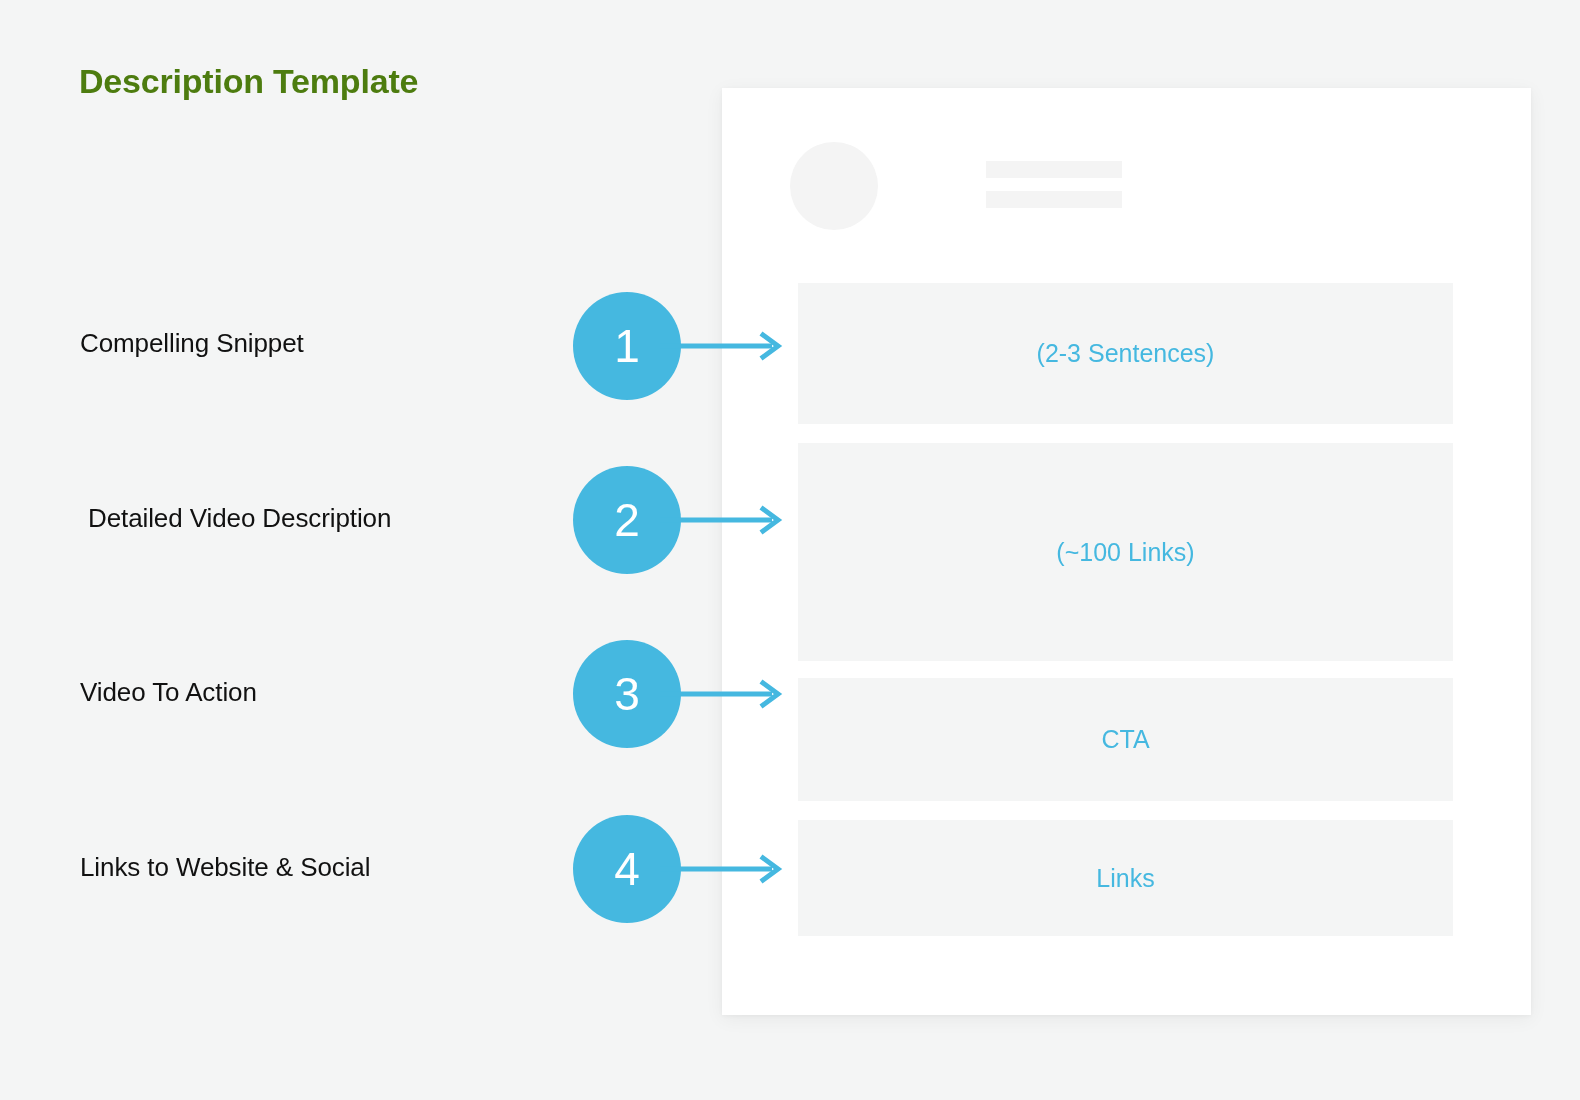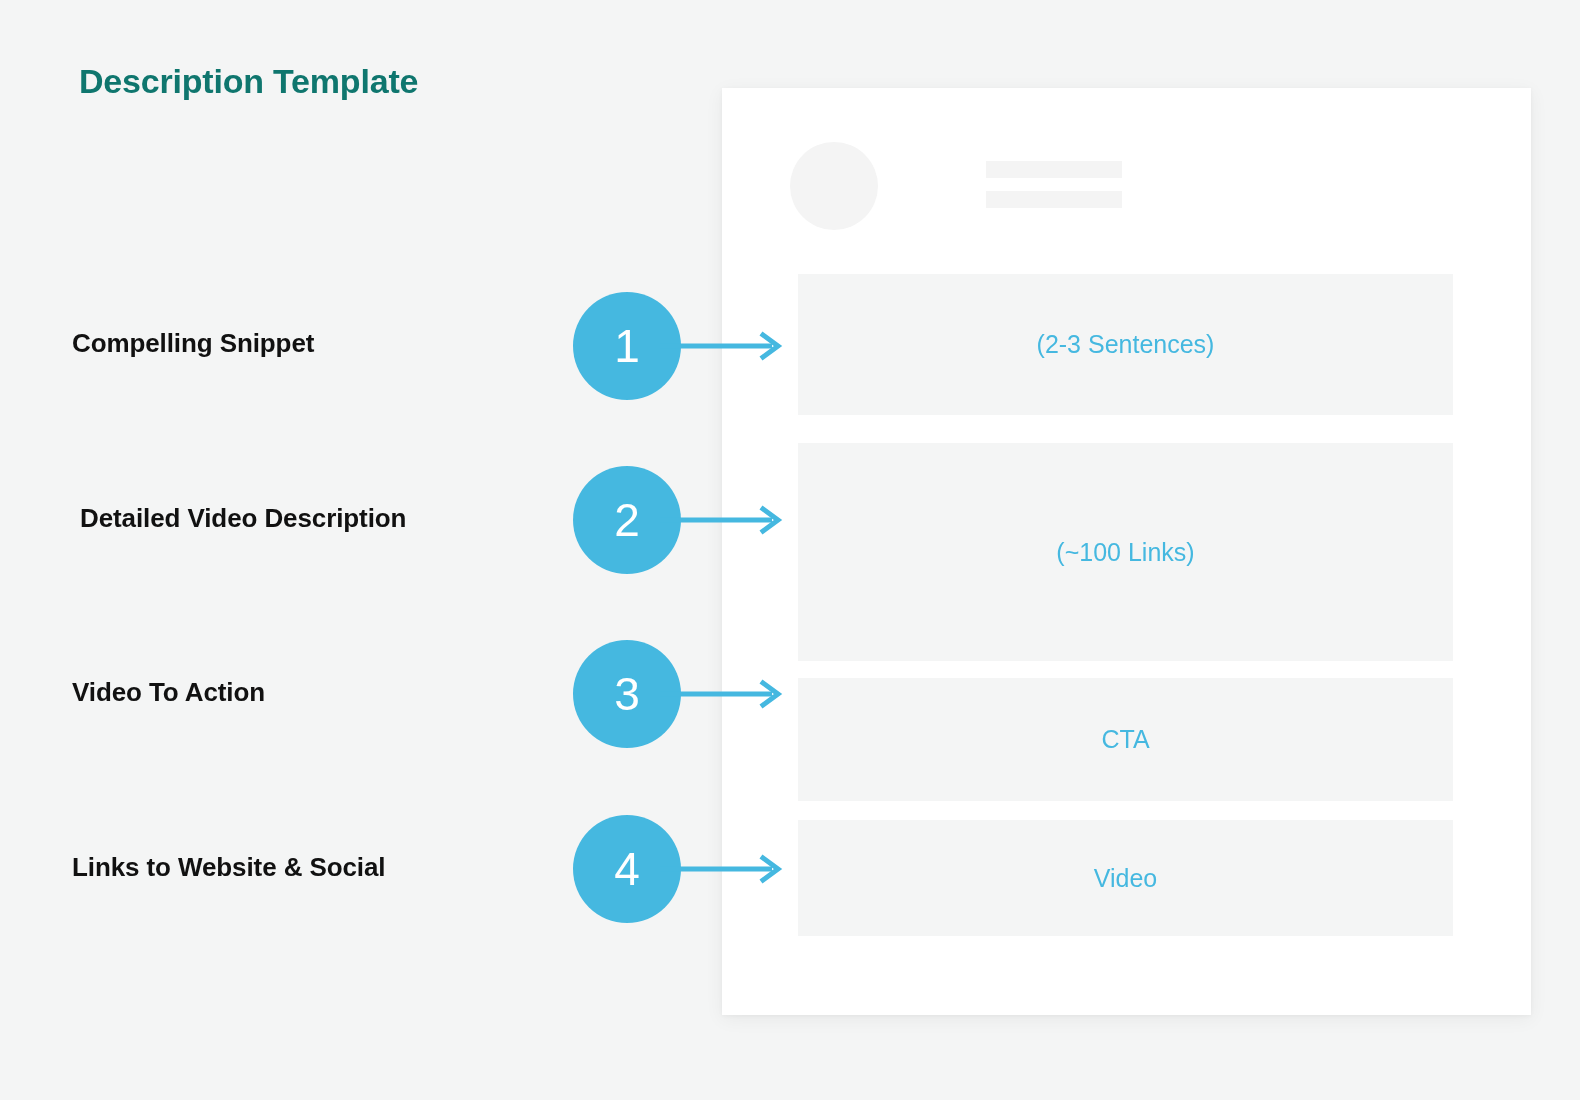--- a/index.html
+++ b/index.html
@@ -21,31 +21,31 @@
     height: 1100px;
   }
 
   
   .page-title {
     position: absolute;
     left: 79px;
     top: 62px;
     font-size: 34px;
     font-weight: bold;
-    color: #0f766e;
+    color: #4d7c0f;
     letter-spacing: -0.2px;
     white-space: nowrap;
   }
 
   
   .step-label {
     position: absolute;
-    left: 72px;
+    left: 80px;
     font-size: 26px;
-    font-weight: bold;
+    font-weight: normal;
     color: #111111;
     white-space: nowrap;
     letter-spacing: -0.1px;
     text-align: right;
   }
   .step-label.s1 { top: 328px; }
   .step-label.s2 { top: 503px; margin-left: 8px; }
   .step-label.s3 { top: 677px; }
   .step-label.s4 { top: 852px; }
 
@@ -129,21 +129,21 @@
     left: 76px;
     width: 655px;
     background: #f4f5f5;
     display: flex;
     align-items: center;
     justify-content: center;
     color: #45b8e0;
     font-size: 25px;
     font-weight: 400;
   }
-  .block.b1 { top: 186px; height: 141px; }
+  .block.b1 { top: 195px; height: 141px; }
   .block.b2 { top: 355px; height: 218px; }
   .block.b3 { top: 590px; height: 123px; }
   .block.b4 { top: 732px; height: 116px; }
 </style>
 </head>
 <body>
 
 <div id="stage">
 
   <div class="page-title">Description Template</div>
@@ -187,17 +187,17 @@
 
     <div class="card-header">
       <div class="avatar"></div>
       <div class="header-line l1"></div>
       <div class="header-line l2"></div>
     </div>
 
     <div class="block b1">(2-3 Sentences)</div>
     <div class="block b2">(~100 Links)</div>
     <div class="block b3">CTA</div>
-    <div class="block b4">Video</div>
+    <div class="block b4">Links</div>
 
   </div>
 
 </div>
 
 </body></html>

